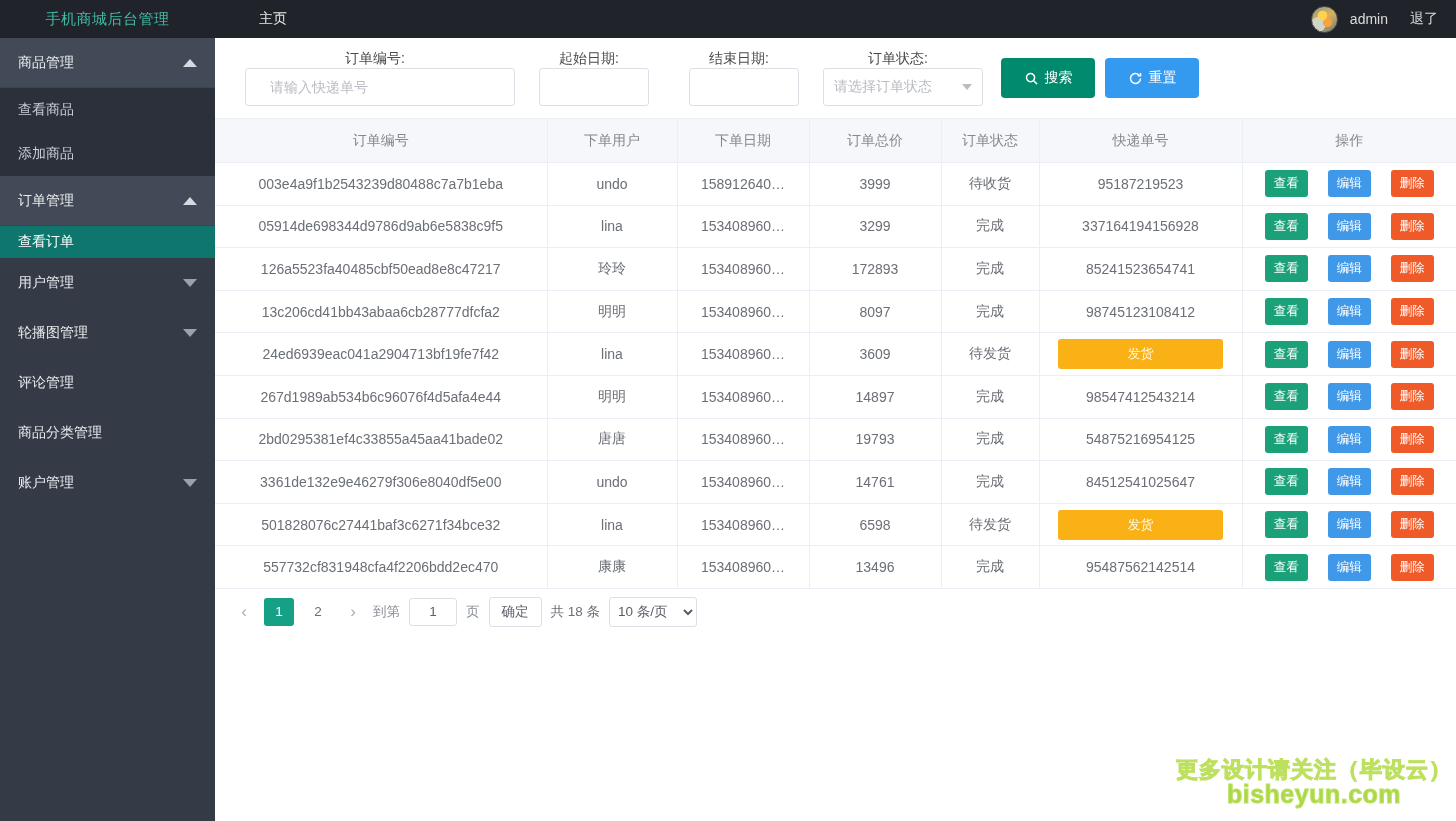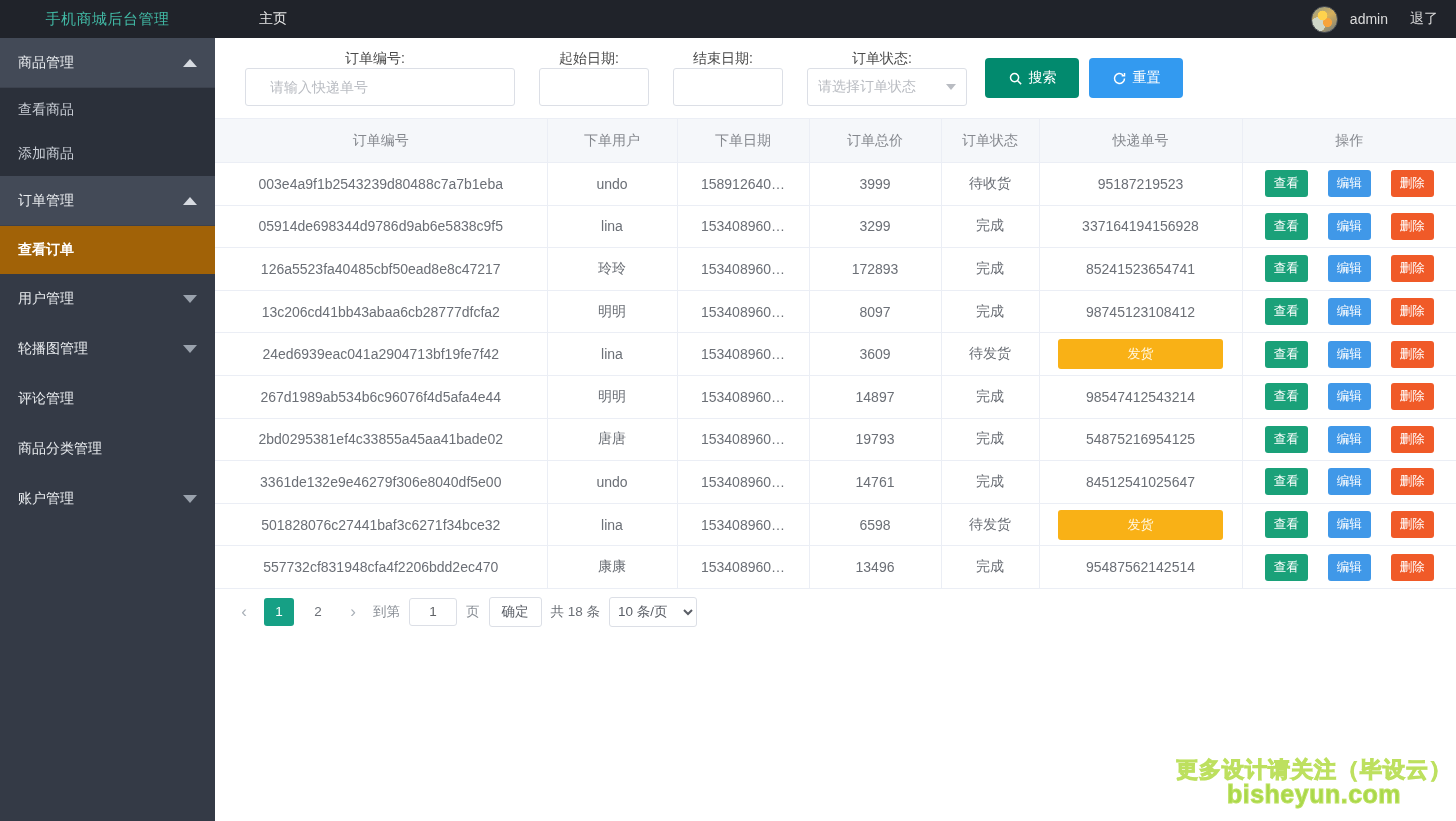--- a/index.html
+++ b/index.html
@@ -62,21 +62,21 @@
     border-left: 7px solid transparent;
     border-right: 7px solid transparent;
   }
   .caret.up { border-bottom: 8px solid #d6dae0; }
   .caret.down { border-top: 8px solid #9aa2ad; }
   .submenu { background: #2b303a; }
   .submenu-item {
     height: 44px; display: flex; align-items: center;
     padding: 0 18px; color: #c9ced6; font-size: 14px; cursor: pointer;
   }
-  .submenu-item.active { background: #a16207; color: #ffffff; height: 48px; font-weight: bold; }
+  .submenu-item.active { background: #0f766e; color: #ffffff; height: 32px; }
 
   
   .main {
     position: absolute; top: 38px; left: 215px;
     width: 1241px; height: 783px;
     background: #ffffff;
   }
 
   
   .searchbar {
@@ -267,21 +267,21 @@
     <div class="fld">
       <span class="fld-label">订单编号:</span>
       <input id="order-no-input" class="txtinput" type="text" placeholder="请输入快递单号" value="" style="">
     </div>
 
     <div class="fld" style="margin-left:24px;">
       <span class="fld-label">起始日期:</span>
       <input id="start-date-input" class="txtinput" type="text" value="" style="">
     </div>
 
-    <div class="fld" style="margin-left:24px;">
+    <div class="fld" style="margin-left:40px;">
       <span class="fld-label">结束日期:</span>
       <input id="end-date-input" class="txtinput" type="text" value="" style="">
     </div>
 
     <div class="fld" style="margin-left:24px;">
       <span class="fld-label">订单状态:</span>
       <div class="selectbox">
         <span>请选择订单状态</span>
         <span class="sel-caret"></span>
       </div>

